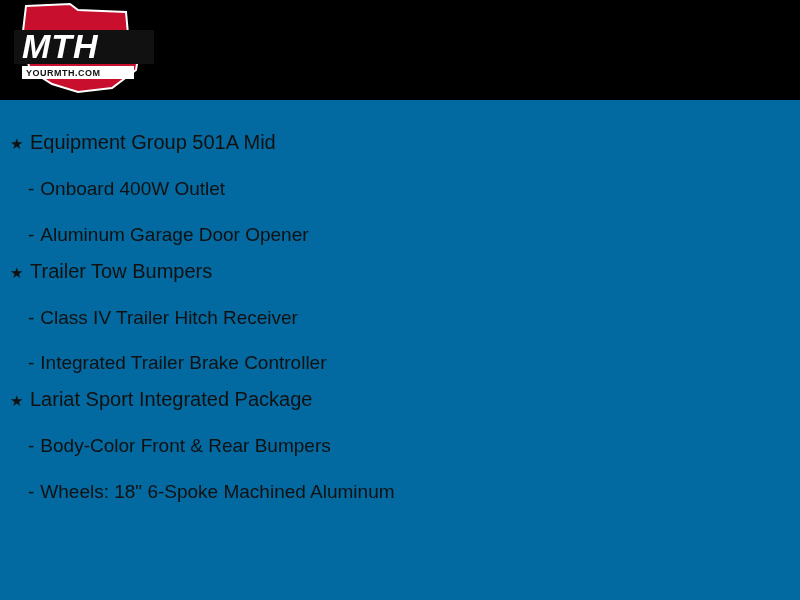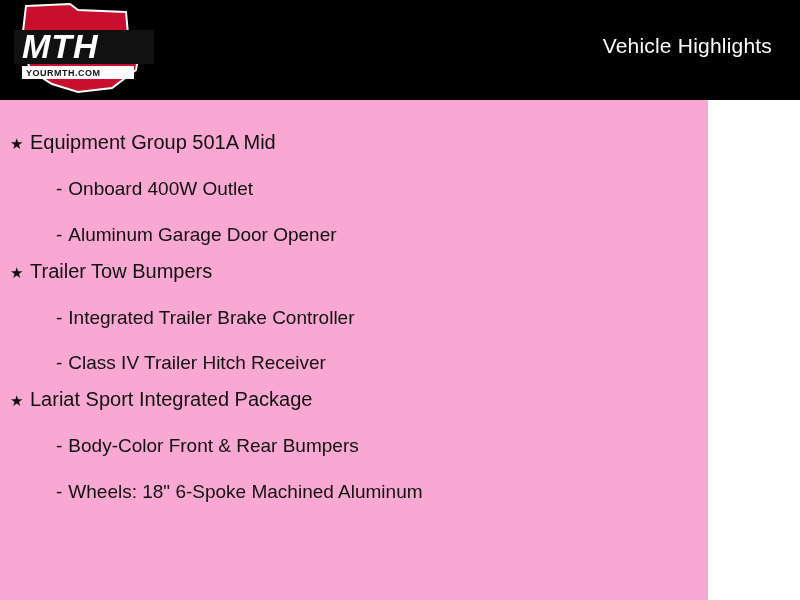--- a/index.html
+++ b/index.html
@@ -7,24 +7,24 @@
     padding: 0;
   }
   body {
     width: 800px;
     height: 600px;
     background: #ffffff;
     font-family: "Liberation Sans", sans-serif;
     overflow: hidden;
   }
   .page {
-    width: 708px;
+    width: 800px;
     height: 600px;
     position: relative;
-    background: #f9a8d4;
+    background: #0369a1;
   }
 
   
   .header {
     position: relative;
     width: 800px;
     height: 100px;
     background: #000000;
     display: flex;
     align-items: center;
@@ -74,21 +74,21 @@
     text-align: left;
   }
   .main-label {
     font-size: 20px;
     color: #111111;
     line-height: 1.25;
   }
   .sub-item {
     font-size: 19px;
     color: #111111;
-    padding-left: 56px;
+    padding-left: 28px;
     margin-top: 22px;
     line-height: 1.25;
     white-space: nowrap;
   }
   .sub-item .dash {
     display: inline-block;
     padding-right: 6px;
   }
   .first-main {
     margin-top: 16px;
@@ -108,21 +108,20 @@
 
         <rect x="6" y="30" width="140" height="34" fill="#111111"></rect>
 
         <text x="14" y="58" font-family="Liberation Sans, sans-serif" font-size="34" font-weight="bold" font-style="italic" fill="#ffffff" letter-spacing="1">MTH</text>
 
         <rect x="14" y="66" width="112" height="13" fill="#ffffff"></rect>
         <text x="18" y="76" font-family="Liberation Sans, sans-serif" font-size="9" font-weight="bold" fill="#111111" letter-spacing="0.5">YOURMTH.COM</text>
       </svg>
     </div>
 
-    <div class="header-title">Vehicle Highlights</div>
   </div>
 
   <div class="content">
 
     <div class="group">
       <div class="main-item first-main">
         <span class="bullet-star">★</span>
         <span class="main-label">Equipment Group 501A Mid</span>
       </div>
       <div class="sub-item">
@@ -132,24 +131,24 @@
         <span class="dash">-</span><span>Aluminum Garage Door Opener</span>
       </div>
     </div>
 
     <div class="group">
       <div class="main-item">
         <span class="bullet-star">★</span>
         <span class="main-label">Trailer Tow Bumpers</span>
       </div>
       <div class="sub-item">
-        <span class="dash">-</span><span>Integrated Trailer Brake Controller</span>
+        <span class="dash">-</span><span>Class IV Trailer Hitch Receiver</span>
       </div>
       <div class="sub-item">
-        <span class="dash">-</span><span>Class IV Trailer Hitch Receiver</span>
+        <span class="dash">-</span><span>Integrated Trailer Brake Controller</span>
       </div>
     </div>
 
     <div class="group">
       <div class="main-item">
         <span class="bullet-star">★</span>
         <span class="main-label">Lariat Sport Integrated Package</span>
       </div>
       <div class="sub-item">
         <span class="dash">-</span><span>Body-Color Front &amp; Rear Bumpers</span>

